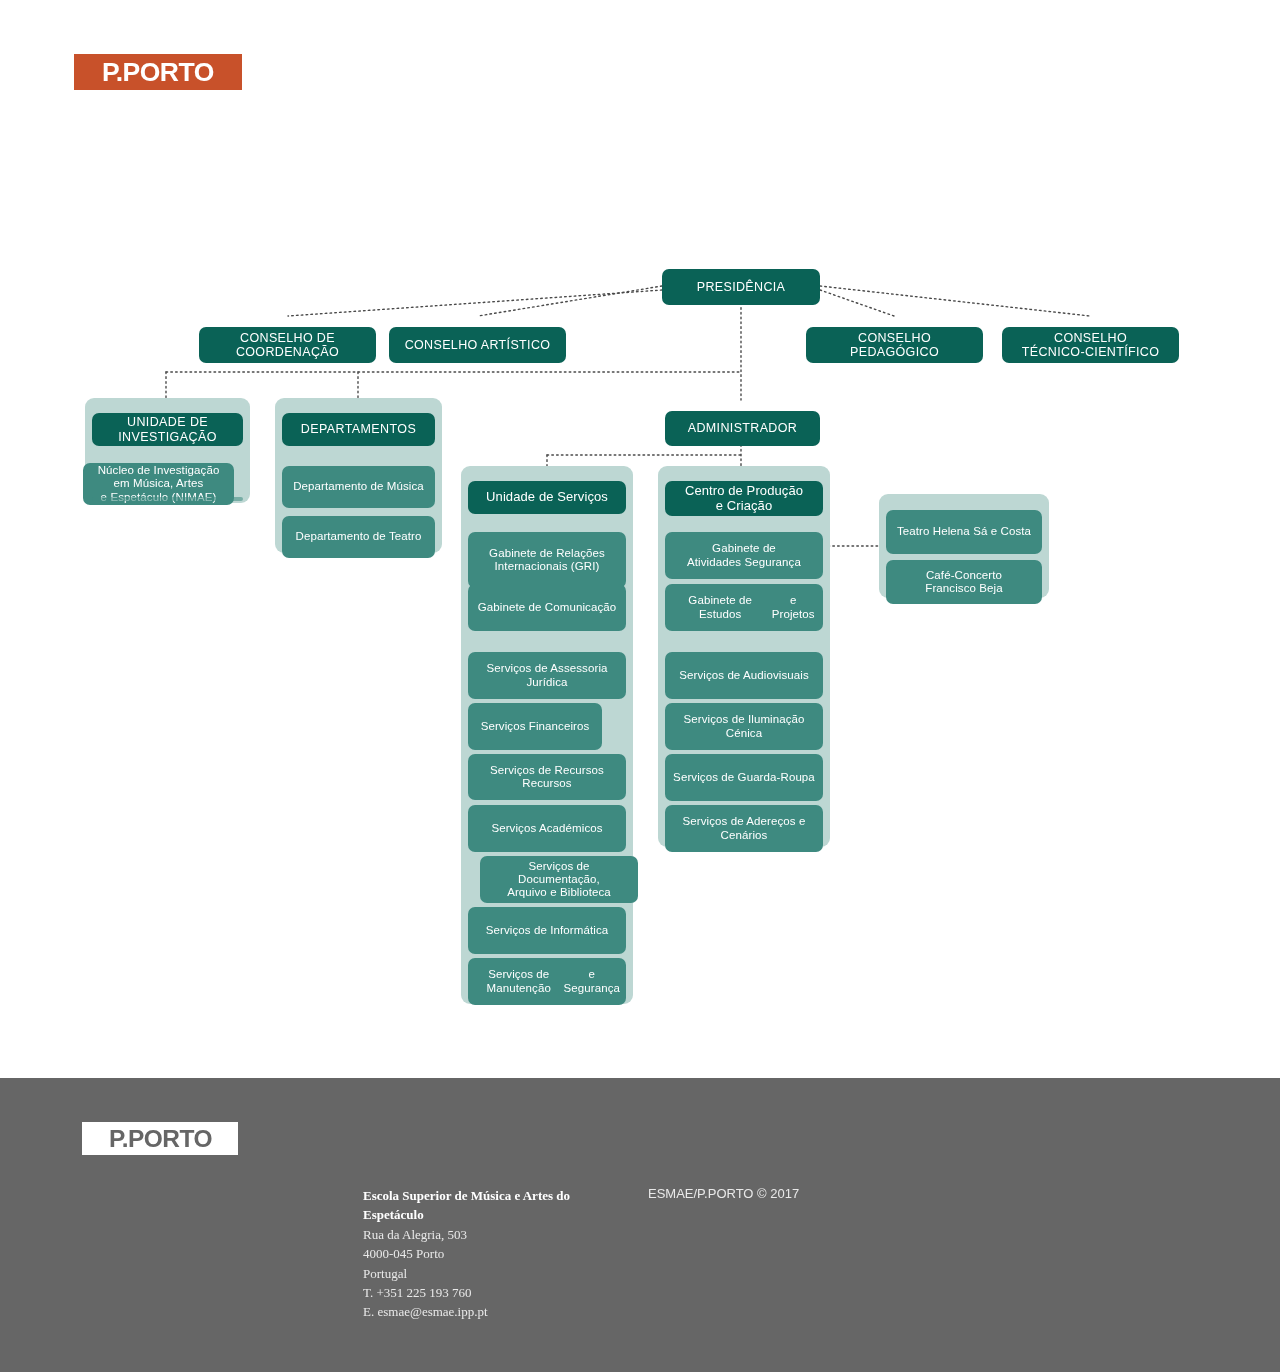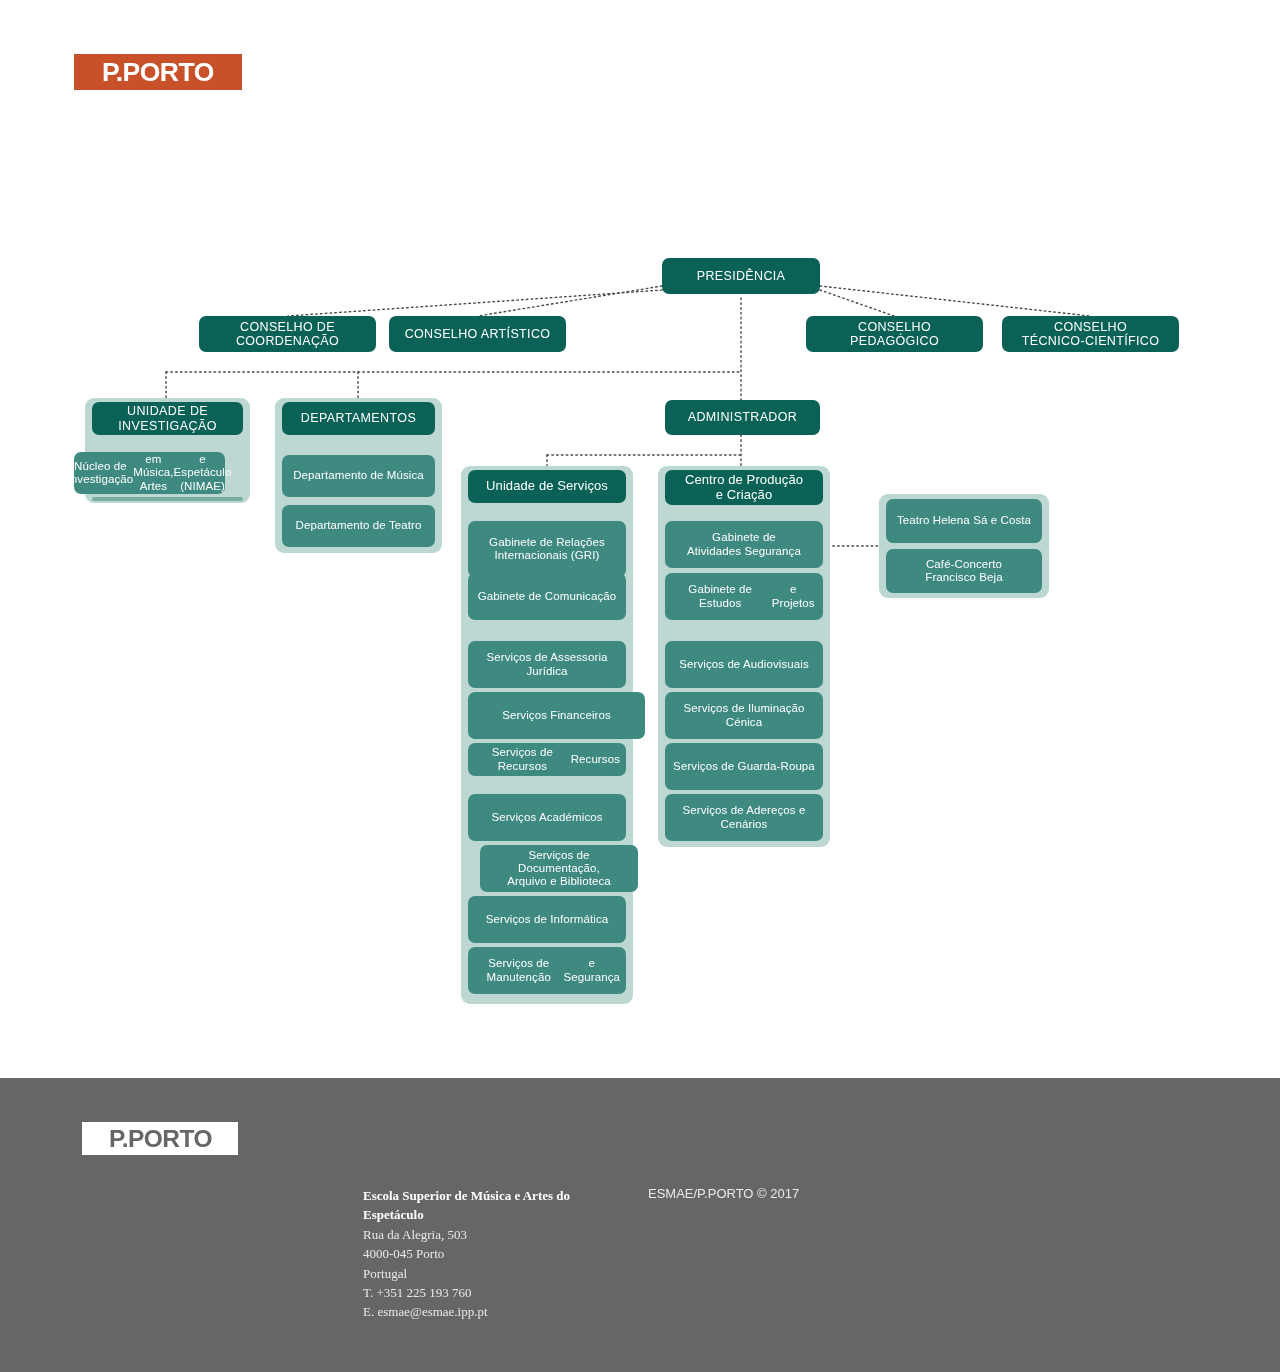--- a/index.html
+++ b/index.html
@@ -32,21 +32,21 @@
 
   
   #org-chart{position:absolute;left:0;top:0;width:1280px;height:1078px;}
   #connector-layer{position:absolute;left:0;top:0;width:1280px;height:1078px;}
 
   
   .node{
     position:absolute;box-sizing:border-box;
     display:flex;align-items:center;justify-content:center;text-align:center;
     color:#ffffff;border-radius:7px;
-    padding:2px 6px;line-height:1.14;
+    padding:2px 6px;line-height:1.14;margin-top:11px;
   }
   .node.top{
     background:#0a6256;font-size:12.5px;letter-spacing:0.35px;
     text-transform:uppercase;font-weight:400;
   }
   .node.head{
     background:#0a6256;font-size:13px;letter-spacing:0.1px;font-weight:400;
   }
   .node.head.caps{text-transform:uppercase;font-size:12.5px;letter-spacing:0.4px;}
   .node.child{
@@ -127,21 +127,21 @@
     <span>TÉCNICO-CIENTÍFICO</span>
   </div>
 
   <div class="node top" style="left:665px;top:400px;width:155px;height:35px;">ADMINISTRADOR</div>
 
   <div class="panel" style="left:85px;top:398px;width:165px;height:105px;"></div>
   <div class="node head caps" style="left:92px;top:402px;width:151px;height:33px;flex-direction:column;">
     <span>UNIDADE DE</span>
     <span>INVESTIGAÇÃO</span>
   </div>
-  <div class="node child" style="left:74px;top:452px;width:151px;height:42px;">
+  <div class="node child" style="left:83px;top:452px;width:151px;height:42px;flex-direction:column;">
     <span>Núcleo de Investigação</span>
     <span>em Música, Artes</span>
     <span>e Espetáculo (NIMAE)</span>
   </div>
   <div class="sliver" style="left:92px;top:497px;width:151px;height:4px;"></div>
 
   <div class="panel" style="left:275px;top:398px;width:167px;height:155px;"></div>
   <div class="node head caps" style="left:282px;top:402px;width:153px;height:33px;">DEPARTAMENTOS</div>
   <div class="node child" style="left:282px;top:455px;width:153px;height:42px;">Departamento de Música</div>
   <div class="node child" style="left:282px;top:505px;width:153px;height:42px;">Departamento de Teatro</div>
@@ -152,22 +152,22 @@
   <div class="node child" style="left:468px;top:521px;width:158px;height:56px;flex-direction:column;">
     <span>Gabinete de Relações</span>
     <span>Internacionais (GRI)</span>
   </div>
   <div class="node child" style="left:468px;top:573px;width:158px;height:47px;">Gabinete de Comunicação</div>
 
   <div class="node child" style="left:468px;top:641px;width:158px;height:47px;flex-direction:column;">
     <span>Serviços de Assessoria</span>
     <span>Jurídica</span>
   </div>
-  <div class="node child" style="left:468px;top:692px;width:177px;height:47px;">Serviços Financeiros</div>
-  <div class="node child" style="left:468px;top:743px;width:158px;height:33px;flex-direction:row;">
+  <div class="node child" style="left:468px;top:692px;width:134px;height:47px;">Serviços Financeiros</div>
+  <div class="node child" style="left:468px;top:743px;width:158px;height:46px;flex-direction:column;">
     <span>Serviços de Recursos</span>
     <span>Recursos</span>
   </div>
   <div class="node child" style="left:468px;top:794px;width:158px;height:47px;">Serviços Académicos</div>
   <div class="node child" style="left:480px;top:845px;width:158px;height:47px;flex-direction:column;">
     <span>Serviços de Documentação,</span>
     <span>Arquivo e Biblioteca</span>
   </div>
   <div class="node child" style="left:468px;top:896px;width:158px;height:47px;">Serviços de Informática</div>
   <div class="node child" style="left:468px;top:947px;width:158px;height:47px;flex-direction:row;">

